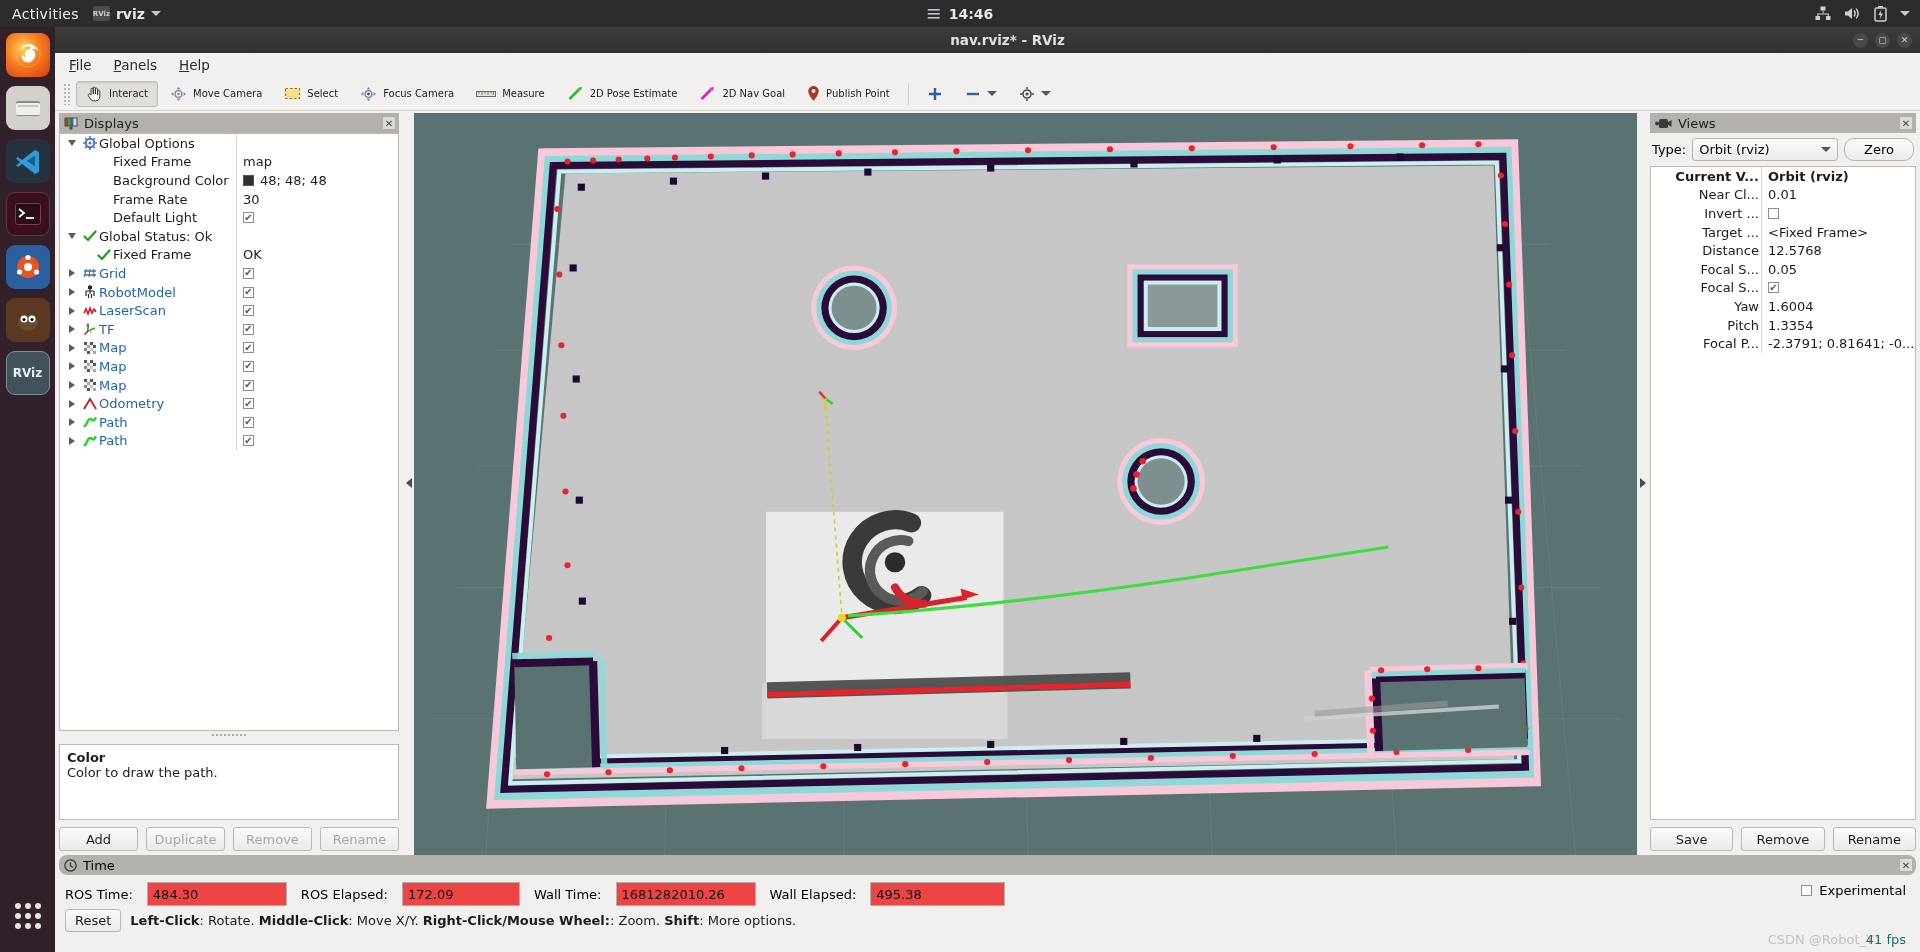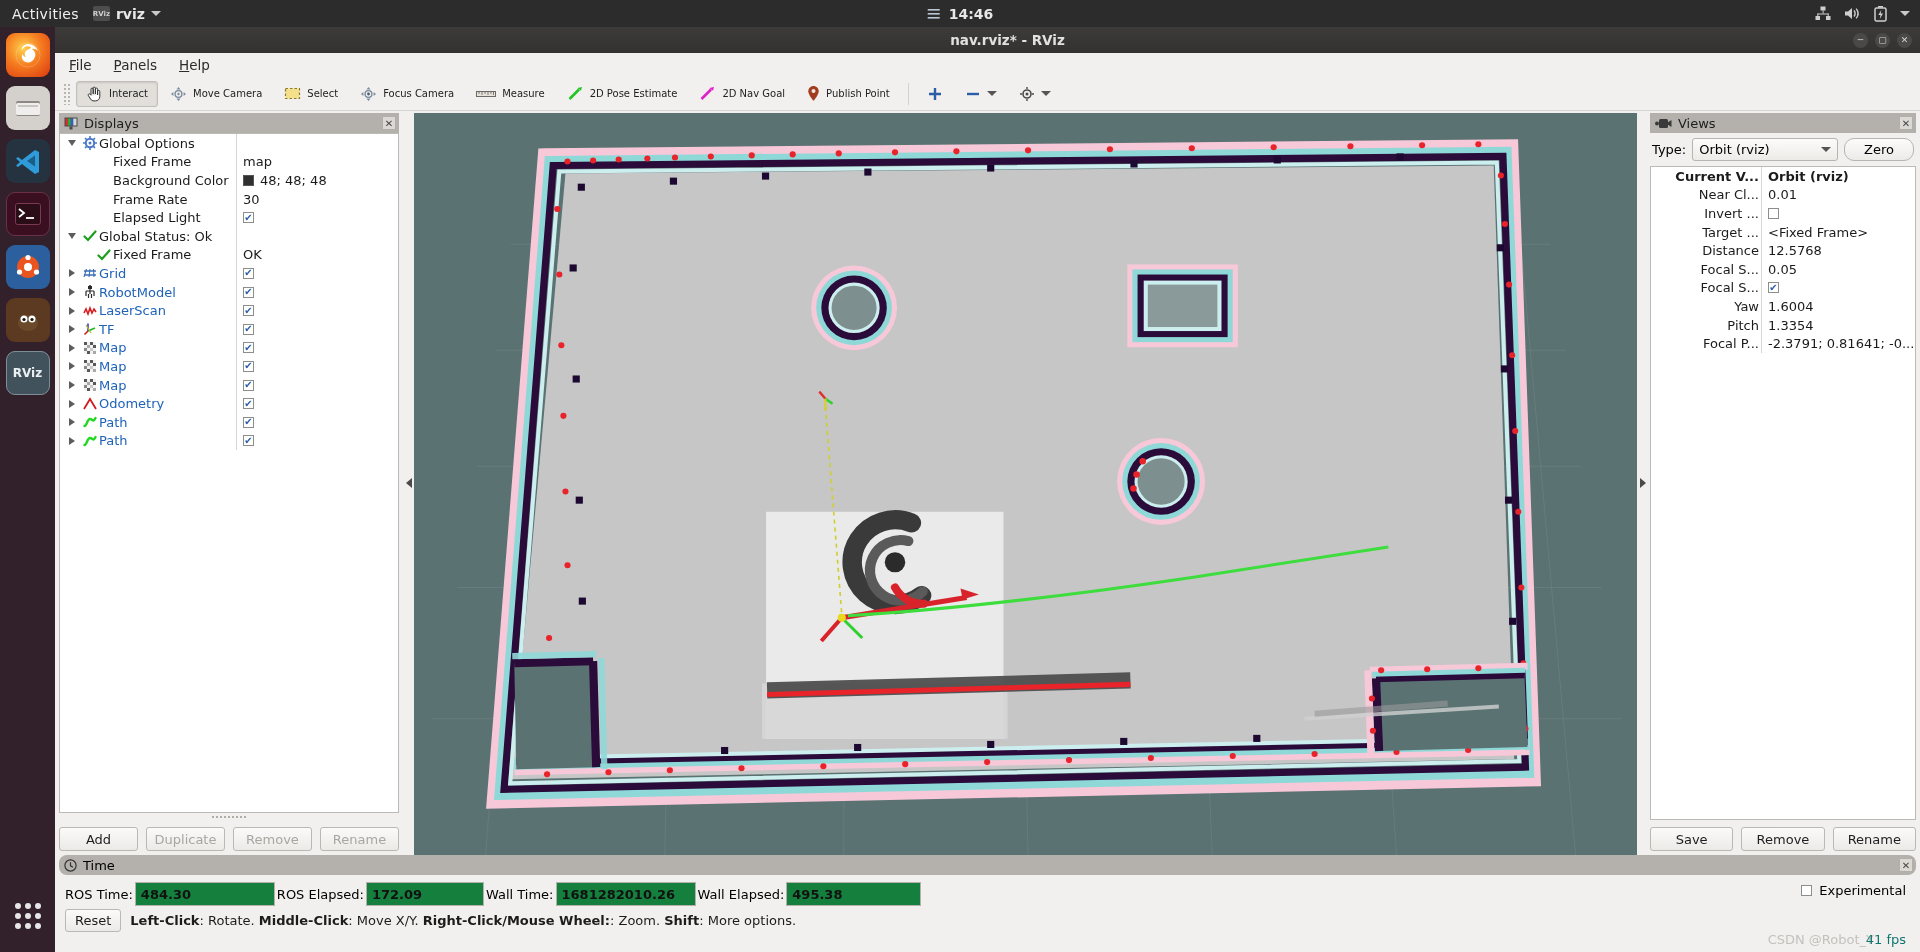--- a/index.html
+++ b/index.html
@@ -109,23 +109,23 @@
   .vrow .vcolsep{position:absolute;left:110px;top:0;bottom:0;width:1px;background:#d9d6d2;}
   .vkey{position:absolute;right:calc(100% - 108px);white-space:nowrap;}
   .vval{position:absolute;left:117px;white-space:nowrap;display:flex;align-items:center;}
   .vrow.bold .vkey,.vrow.bold .vval{font-weight:bold;}
   #right-buttons{display:flex;gap:8px;margin-top:7px;}
   
   #timepanel{height:97px;background:#f2f0ee;padding:0 4px 3px 4px;flex:0 0 97px;position:relative;}
   #time-head{height:20px;background:#b4b0ab;display:flex;align-items:center;gap:6px;padding:0 5px;font-size:13px;position:relative;border-radius:8px;}
   #time-head .pclose{position:absolute;right:3px;width:14px;height:14px;background:#dcd9d5;
      border:1px solid #b2aea9;display:flex;align-items:center;justify-content:center;font-size:10px;color:#444;}
-  #time-fields{display:flex;align-items:center;gap:2px;padding:7px 6px 3px 6px;font-size:13px;}
-  #time-fields .tfield{height:24px;border:1px solid #b4b0ab;background:#15803d;display:flex;
-     align-items:center;padding:0 5px;font-size:13px;color:#111;font-weight:bold;}
+  #time-fields{display:flex;align-items:center;gap:14px;padding:7px 6px 3px 6px;font-size:13px;}
+  #time-fields .tfield{height:24px;border:1px solid #b4b0ab;background:#ef4444;display:flex;
+     align-items:center;padding:0 5px;font-size:13px;color:#111;}
   #time-bottom{display:flex;align-items:center;gap:9px;padding-left:6px;font-size:13px;color:#1c1c1c;}
   #reset-btn{border:1px solid #bbb7b2;border-radius:3px;background:linear-gradient(#fbfaf9,#eceae7);
      padding:3px 9px;font-size:13px;}
   #experimental{position:absolute;right:14px;top:28px;display:flex;align-items:center;gap:7px;font-size:13px;}
   #fpslabel{position:absolute;right:14px;bottom:5px;font-size:13px;color:#0f766e;}
   #watermark{position:absolute;right:46px;bottom:5px;font-size:13px;color:#c4c1bd;}
 </style>
 </head>
 <body>
 
@@ -396,21 +396,21 @@
             <span class="dlabel">Frame Rate</span>
             <div class="dval">
               <span>30</span>
             </div>
           </div>
           <div class="drow">
             <div class="dcolsep"></div>
             <div style="width: 18px;"></div>
             <div class="tw"></div>
             <div class="dicon"></div>
-            <span class="dlabel">Elapsed Light</span>
+            <span class="dlabel">Default Light</span>
             <div class="dval">
               <span class="cbox">✔</span>
             </div>
           </div>
           <div class="drow">
             <div class="dcolsep"></div>
             <div style="width: 4px;"></div>
             <div class="tw">
               <div class="tri-d"></div>
             </div>
@@ -624,20 +624,24 @@
             <div class="dval">
               <span class="cbox">✔</span>
             </div>
           </div>
         </div>
 
       <div id="panel-splitter">
           <i></i>
         </div>
 
+      <div id="desc-box">
+        <div class="dt">Color</div>
+        <div>Color to draw the path.</div>
+      </div>
 
       <div id="left-buttons">
         <div class="lbtn">Add</div>
         <div class="lbtn dis">Duplicate</div>
         <div class="lbtn dis">Remove</div>
         <div class="lbtn dis">Rename</div>
       </div>
     </div>
 
     <div class="collapser">

